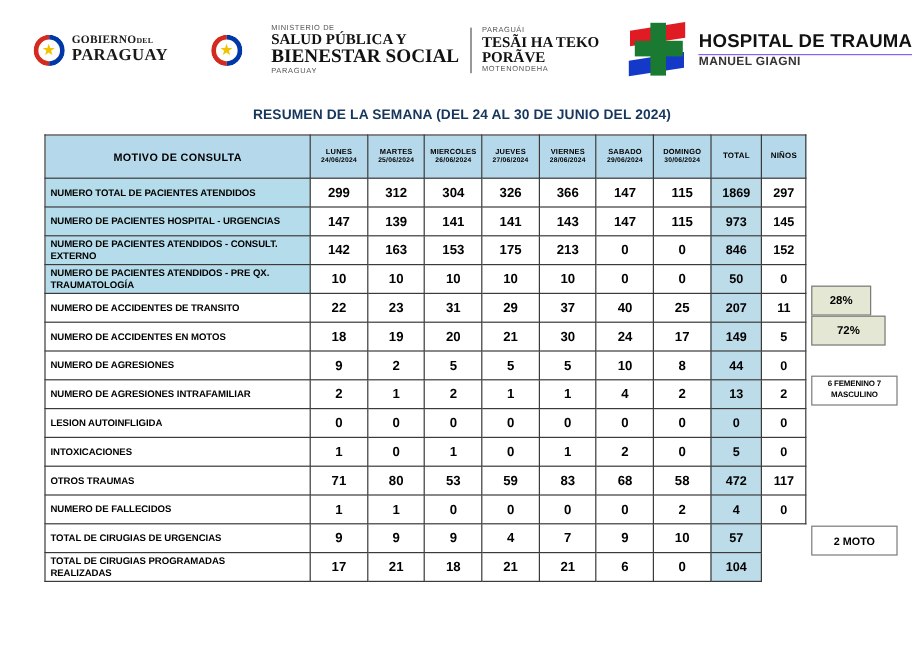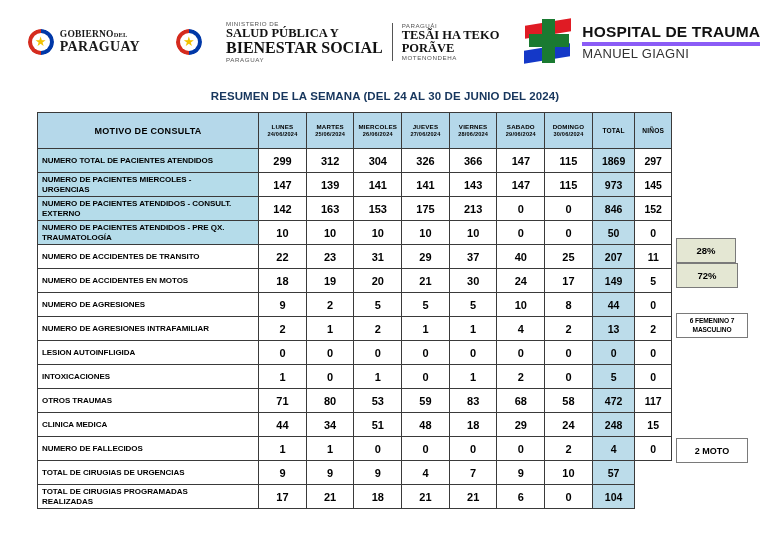--- a/index.html
+++ b/index.html
@@ -186,26 +186,26 @@
     margin-left: 5px;
     line-height: 1.0;
   }
   .hosp-text .h1 {
     font-size: 15.5px;
     font-weight: bold;
     color: #111;
     letter-spacing: 0.2px;
   }
   .hosp-text .h2 {
-    font-size: 13px;
-    font-weight: normal;
+    font-size: 10px;
+    font-weight: bold;
     color: #333;
     letter-spacing: 0.3px;
     margin-top: 2px;
-    border-top: 4px solid #8b5cf6;
+    border-top: 1px solid #8b5cf6;
     padding-top: 1px;
   }
 
   
   .page-title {
     text-align: center;
     font-size: 11.5px;
     font-weight: bold;
     color: #17365d;
     letter-spacing: 0.1px;
@@ -410,21 +410,21 @@
           <td class="num">312</td>
           <td class="num">304</td>
           <td class="num">326</td>
           <td class="num">366</td>
           <td class="num">147</td>
           <td class="num">115</td>
           <td class="num tot">1869</td>
           <td class="num ninos">297</td>
         </tr>
         <tr>
-          <td class="label hl">NUMERO DE PACIENTES MIERCOLES - URGENCIAS</td>
+          <td class="label hl">NUMERO DE PACIENTES HOSPITAL - URGENCIAS</td>
           <td class="num">147</td>
           <td class="num">139</td>
           <td class="num">141</td>
           <td class="num">141</td>
           <td class="num">143</td>
           <td class="num">147</td>
           <td class="num">115</td>
           <td class="num tot">973</td>
           <td class="num ninos">145</td>
         </tr>
@@ -530,32 +530,20 @@
           <td class="num">80</td>
           <td class="num">53</td>
           <td class="num">59</td>
           <td class="num">83</td>
           <td class="num">68</td>
           <td class="num">58</td>
           <td class="num tot">472</td>
           <td class="num ninos">117</td>
         </tr>
         <tr>
-          <td class="label">CLINICA MEDICA</td>
-          <td class="num">44</td>
-          <td class="num">34</td>
-          <td class="num">51</td>
-          <td class="num">48</td>
-          <td class="num">18</td>
-          <td class="num">29</td>
-          <td class="num">24</td>
-          <td class="num tot">248</td>
-          <td class="num ninos">15</td>
-        </tr>
-        <tr>
           <td class="label">NUMERO DE FALLECIDOS</td>
           <td class="num">1</td>
           <td class="num">1</td>
           <td class="num">0</td>
           <td class="num">0</td>
           <td class="num">0</td>
           <td class="num">0</td>
           <td class="num">2</td>
           <td class="num tot">4</td>
           <td class="num ninos">0</td>
@@ -580,17 +568,17 @@
           <td class="num">21</td>
           <td class="num">21</td>
           <td class="num">6</td>
           <td class="num">0</td>
           <td class="num tot">104</td>
           <td class="num ninos empty"></td>
         </tr>
       </tbody>
   </table>
 
-  <div class="side-box pct" style="left:641px; top:126px; width:60px; height:25px;">28%</div>
+  <div class="side-box pct" style="left:641px; top:126px; width:50px; height:25px;">28%</div>
   <div class="side-box pct" style="left:641px; top:151px; width:62px; height:25px;">72%</div>
   <div class="side-box note" style="left:641px; top:201px; width:72px; height:25px;">6 FEMENINO 7 MASCULINO</div>
   <div class="side-box moto" style="left:641px; top:326px; width:72px; height:25px;">2 MOTO</div>
 </div>
 
 </body></html>

